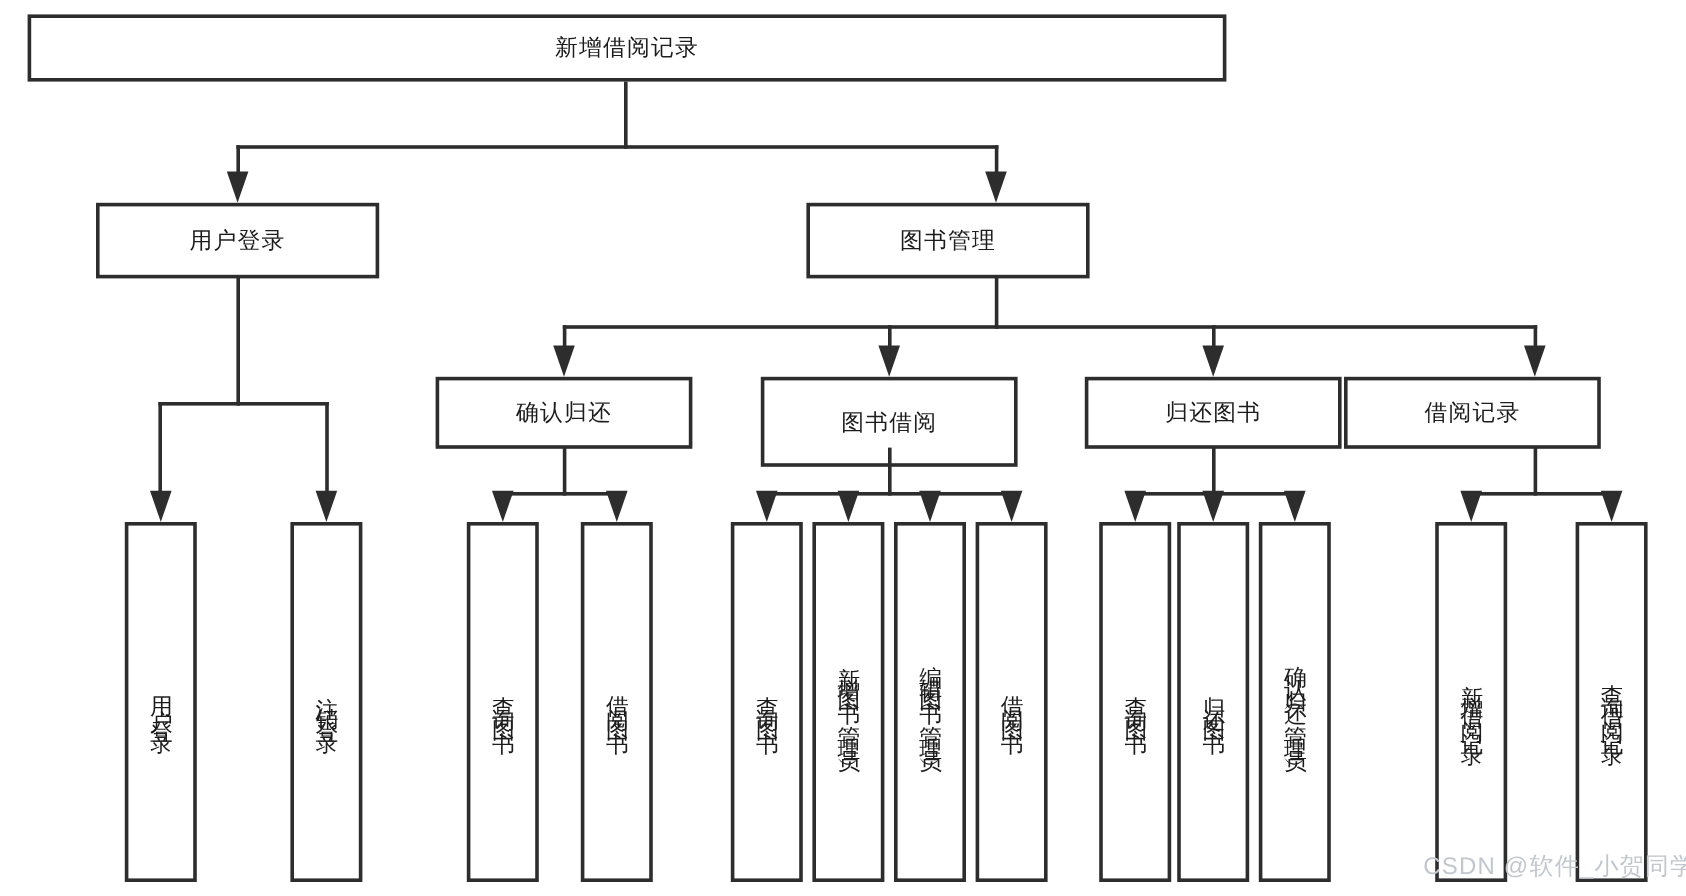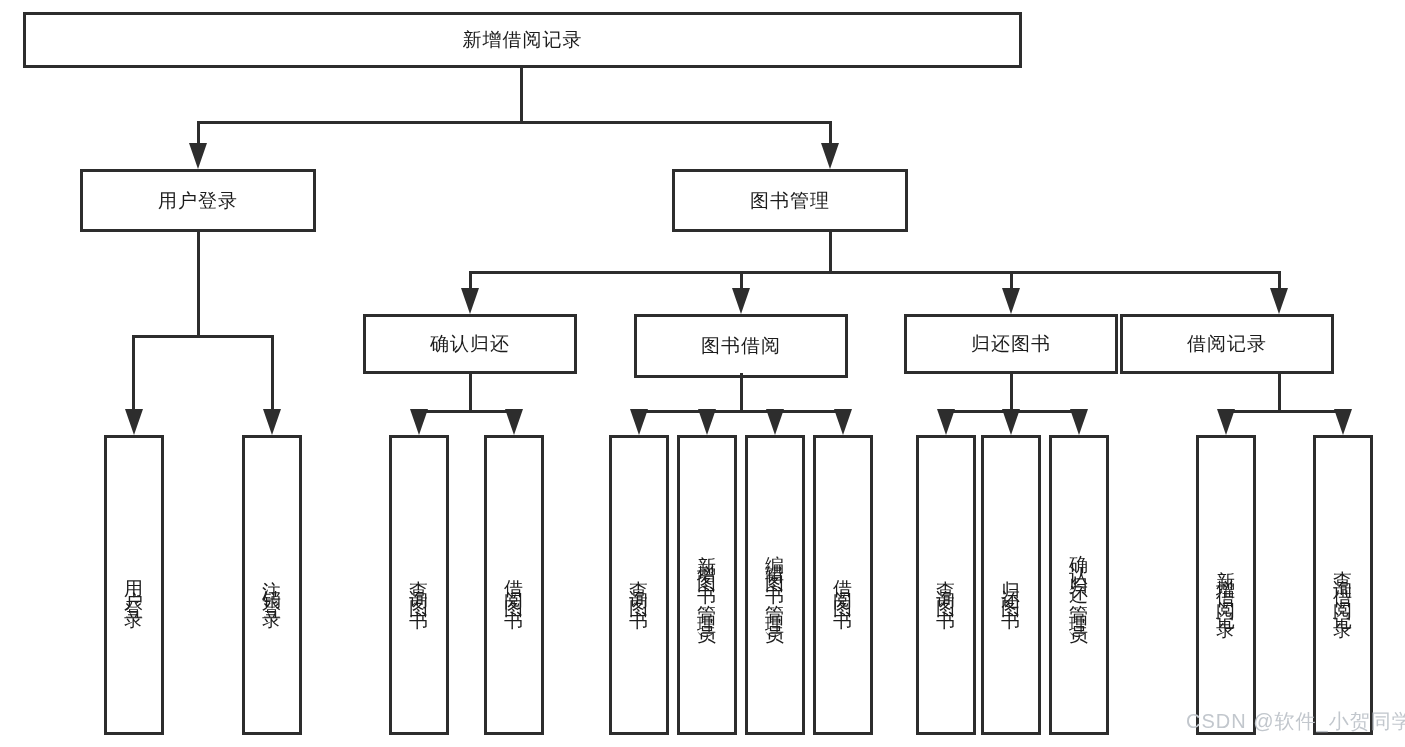--- a/index.html
+++ b/index.html
@@ -92,21 +92,21 @@
   </div>
 
   <div class="node" style="left:672px; top:169px; width:236px; height:63px;">
     <span>图书管理</span>
   </div>
 
   <div class="node" style="left:363px; top:314px; width:214px; height:60px;">
     <span>确认归还</span>
   </div>
 
-  <div class="node" style="left:634px; top:314px; width:214px; height:64px;">
+  <div class="node" style="left:634px; top:314px; width:214px; height:75px;">
     <span>图书借阅</span>
   </div>
 
   <div class="node" style="left:904px; top:314px; width:214px; height:60px;">
     <span>归还图书</span>
   </div>
 
   <div class="node" style="left:1120px; top:314px; width:214px; height:60px;">
     <span>借阅记录</span>
   </div>

